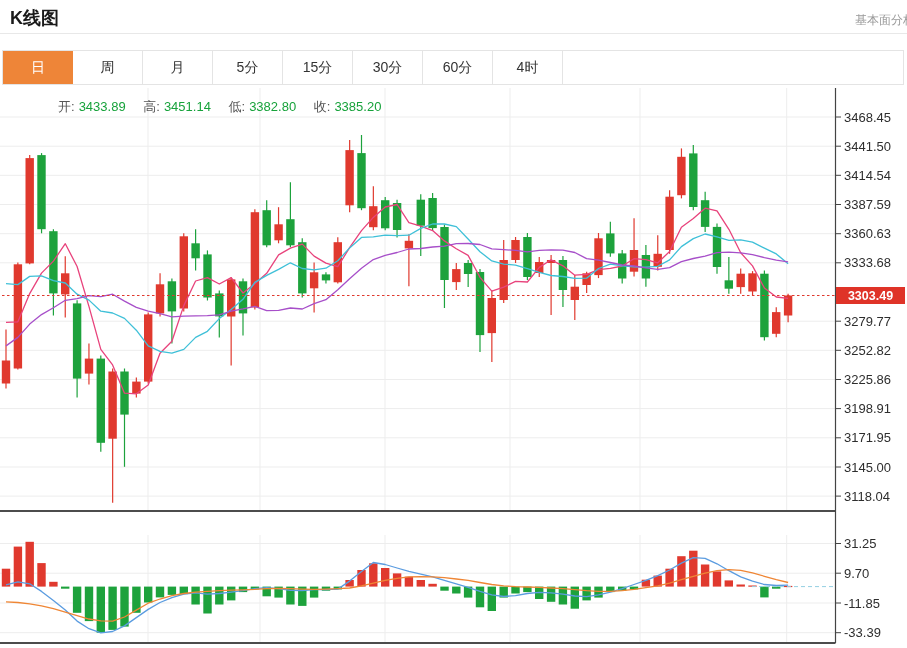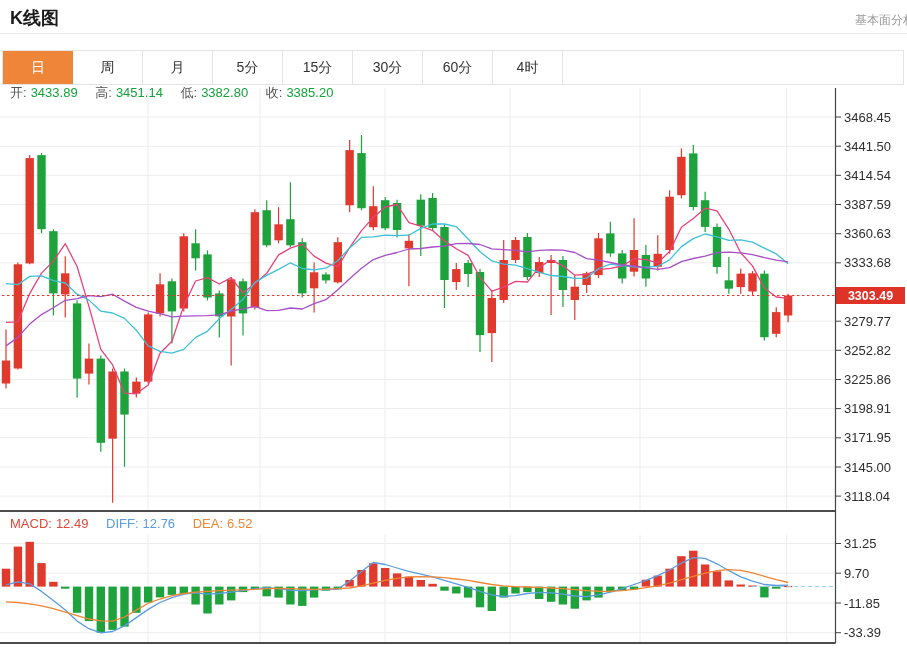--- a/index.html
+++ b/index.html
@@ -312,27 +312,22 @@
       <line x1="835.5" y1="573.2" x2="841" y2="573.2" stroke="#444444" stroke-width="1"></line>
       <text x="844" y="577.7" font-size="13" fill="#2e2e2e">9.70</text>
       <line x1="835.5" y1="603.0" x2="841" y2="603.0" stroke="#444444" stroke-width="1"></line>
       <text x="844" y="607.5" font-size="13" fill="#2e2e2e">-11.85</text>
       <line x1="835.5" y1="632.7" x2="841" y2="632.7" stroke="#444444" stroke-width="1"></line>
       <text x="844" y="637.2" font-size="13" fill="#2e2e2e">-33.39</text>
       <rect x="836" y="287.0" width="69" height="17" fill="#df3328"></rect>
       <text x="870.5" y="300.0" font-size="12.5" font-weight="bold" fill="#fff" text-anchor="middle">3303.49</text>
     </svg>
 
-  <div class="readout" style="top:84px;">
+  <div class="readout" style="top:98px;margin-left:48px;">
     <span class="lbl">开:</span><span class="grp" style="color:#17a23b">3433.89</span>
     <span class="lbl">高:</span><span class="grp" style="color:#17a23b">3451.14</span>
     <span class="lbl">低:</span><span class="grp" style="color:#17a23b">3382.80</span>
     <span class="lbl">收:</span><span class="grp" style="color:#17a23b">3385.20</span>
   </div>
 
 
-  <div class="readout" style="top:516px;">
-    <span style="color:#e04937">MACD:</span><span class="grp" style="color:#e04937">12.49</span>
-    <span style="color:#5b9ce0">DIFF:</span><span class="grp" style="color:#5b9ce0">12.76</span>
-    <span style="color:#ef8635">DEA:</span><span class="grp" style="color:#ef8635">6.52</span>
-  </div>
 
 </div>
 
 </body></html>

